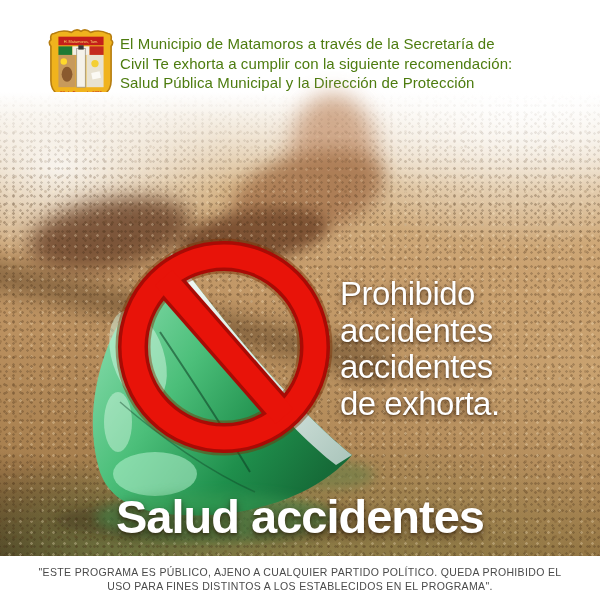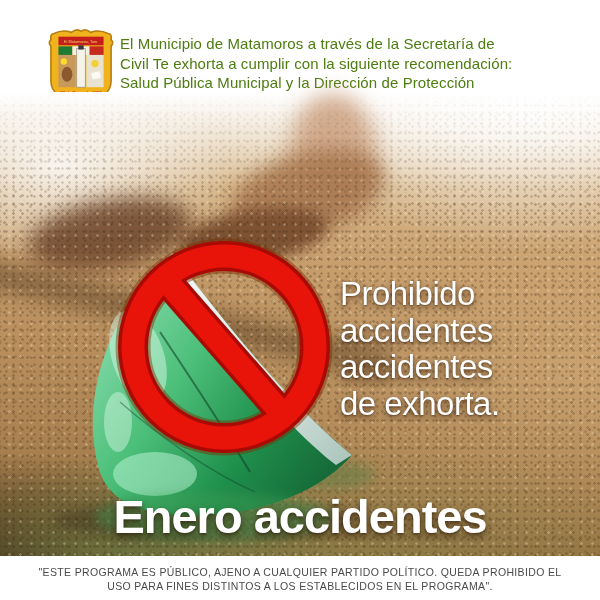--- a/index.html
+++ b/index.html
@@ -166,17 +166,17 @@
   </div>
 
 
   <div class="prohibido">
     <div>Prohibido</div>
     <div>accidentes</div>
     <div>accidentes</div>
     <div>de exhorta.</div>
   </div>
 
-  <div class="evite">Enero accidentes</div>
+  <div class="evite">Salud accidentes</div>
 
   <footer class="disclaimer">"ESTE PROGRAMA ES PÚBLICO, AJENO A CUALQUIER PARTIDO POLÍTICO. QUEDA PROHIBIDO EL USO PARA FINES DISTINTOS A LOS ESTABLECIDOS EN EL PROGRAMA".</footer>
 
 </div>
 
 </body></html>

